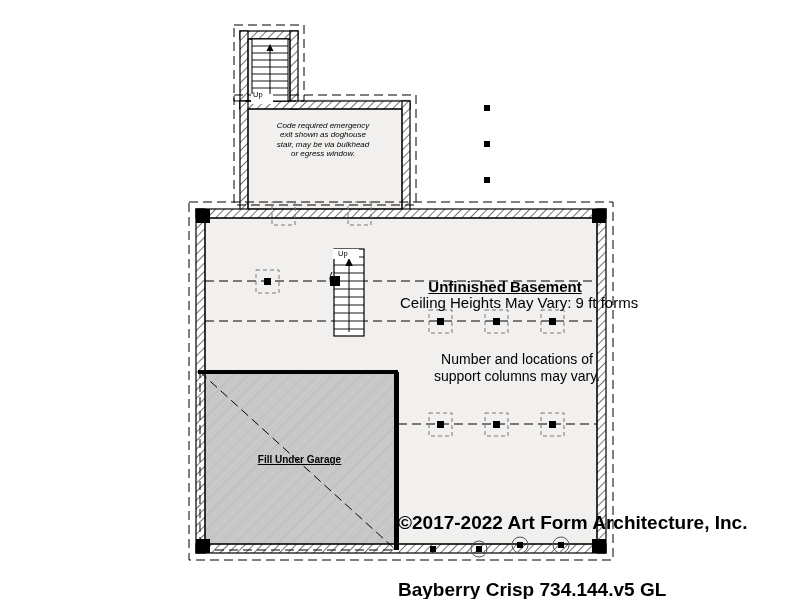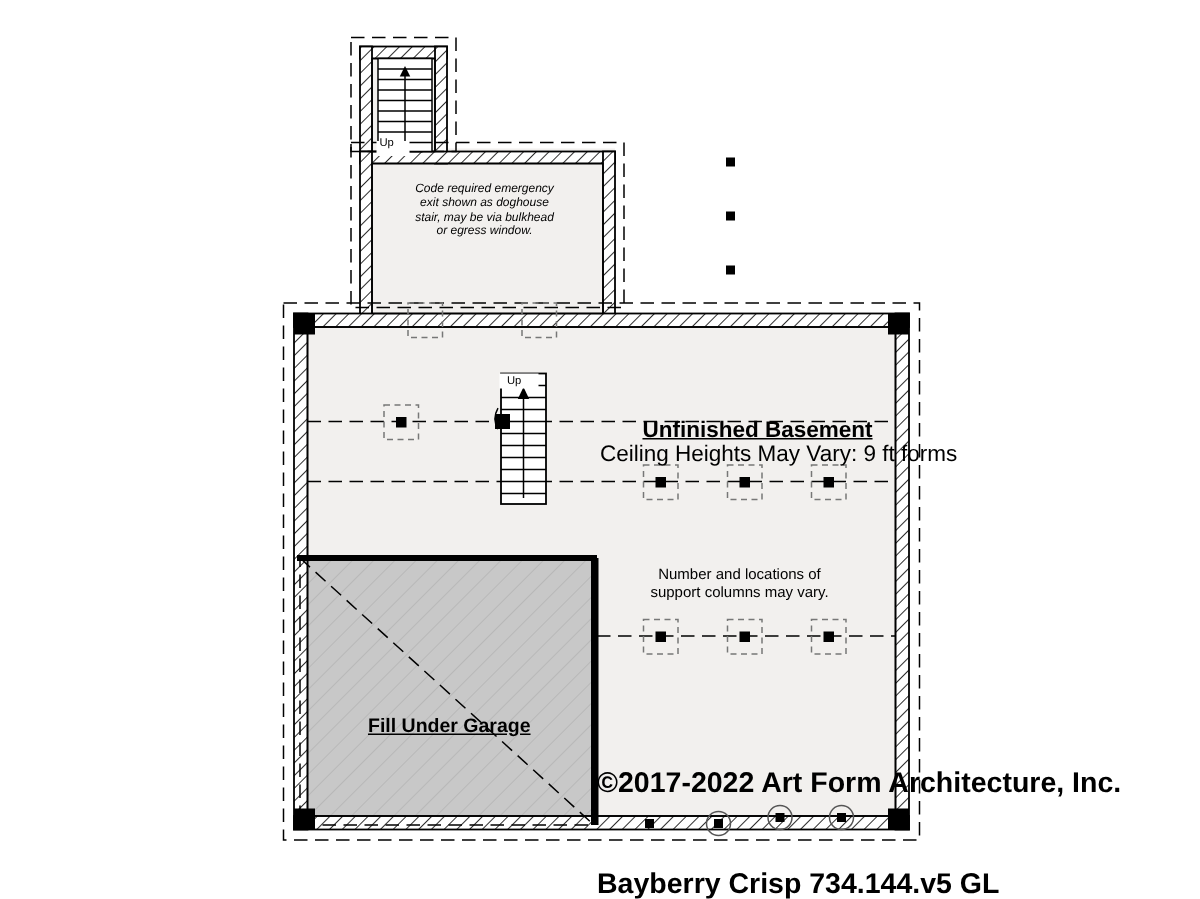--- a/index.html
+++ b/index.html
@@ -37,38 +37,37 @@
     font-size: 15px;
     text-align: center;
   }
   #subtitle-ceiling {
     left: 400px;
     top: 294px;
     width: 210px;
     font-size: 15px;
   }
   #note-columns {
-    left: 388px;
+    left: 412px;
     top: 351px;
     width: 210px;
-    font-size: 10px;
-    margin-top: 27px;
+    font-size: 14px;
   }
   #note-egress {
     left: 258px;
     top: 121px;
     width: 130px;
     font-size: 8px;
     font-style: italic;
   }
   #title-garage {
     left: 212px;
-    top: 476px;
+    top: 454px;
     width: 175px;
-    font-size: 13px;
+    font-size: 10px;
     text-decoration: underline;
   }
   #copyright {
     left: 398px;
     top: 467px;
     width: 280px;
     font-size: 19px;
   }
   #label-up-top {
     left: 253px;

